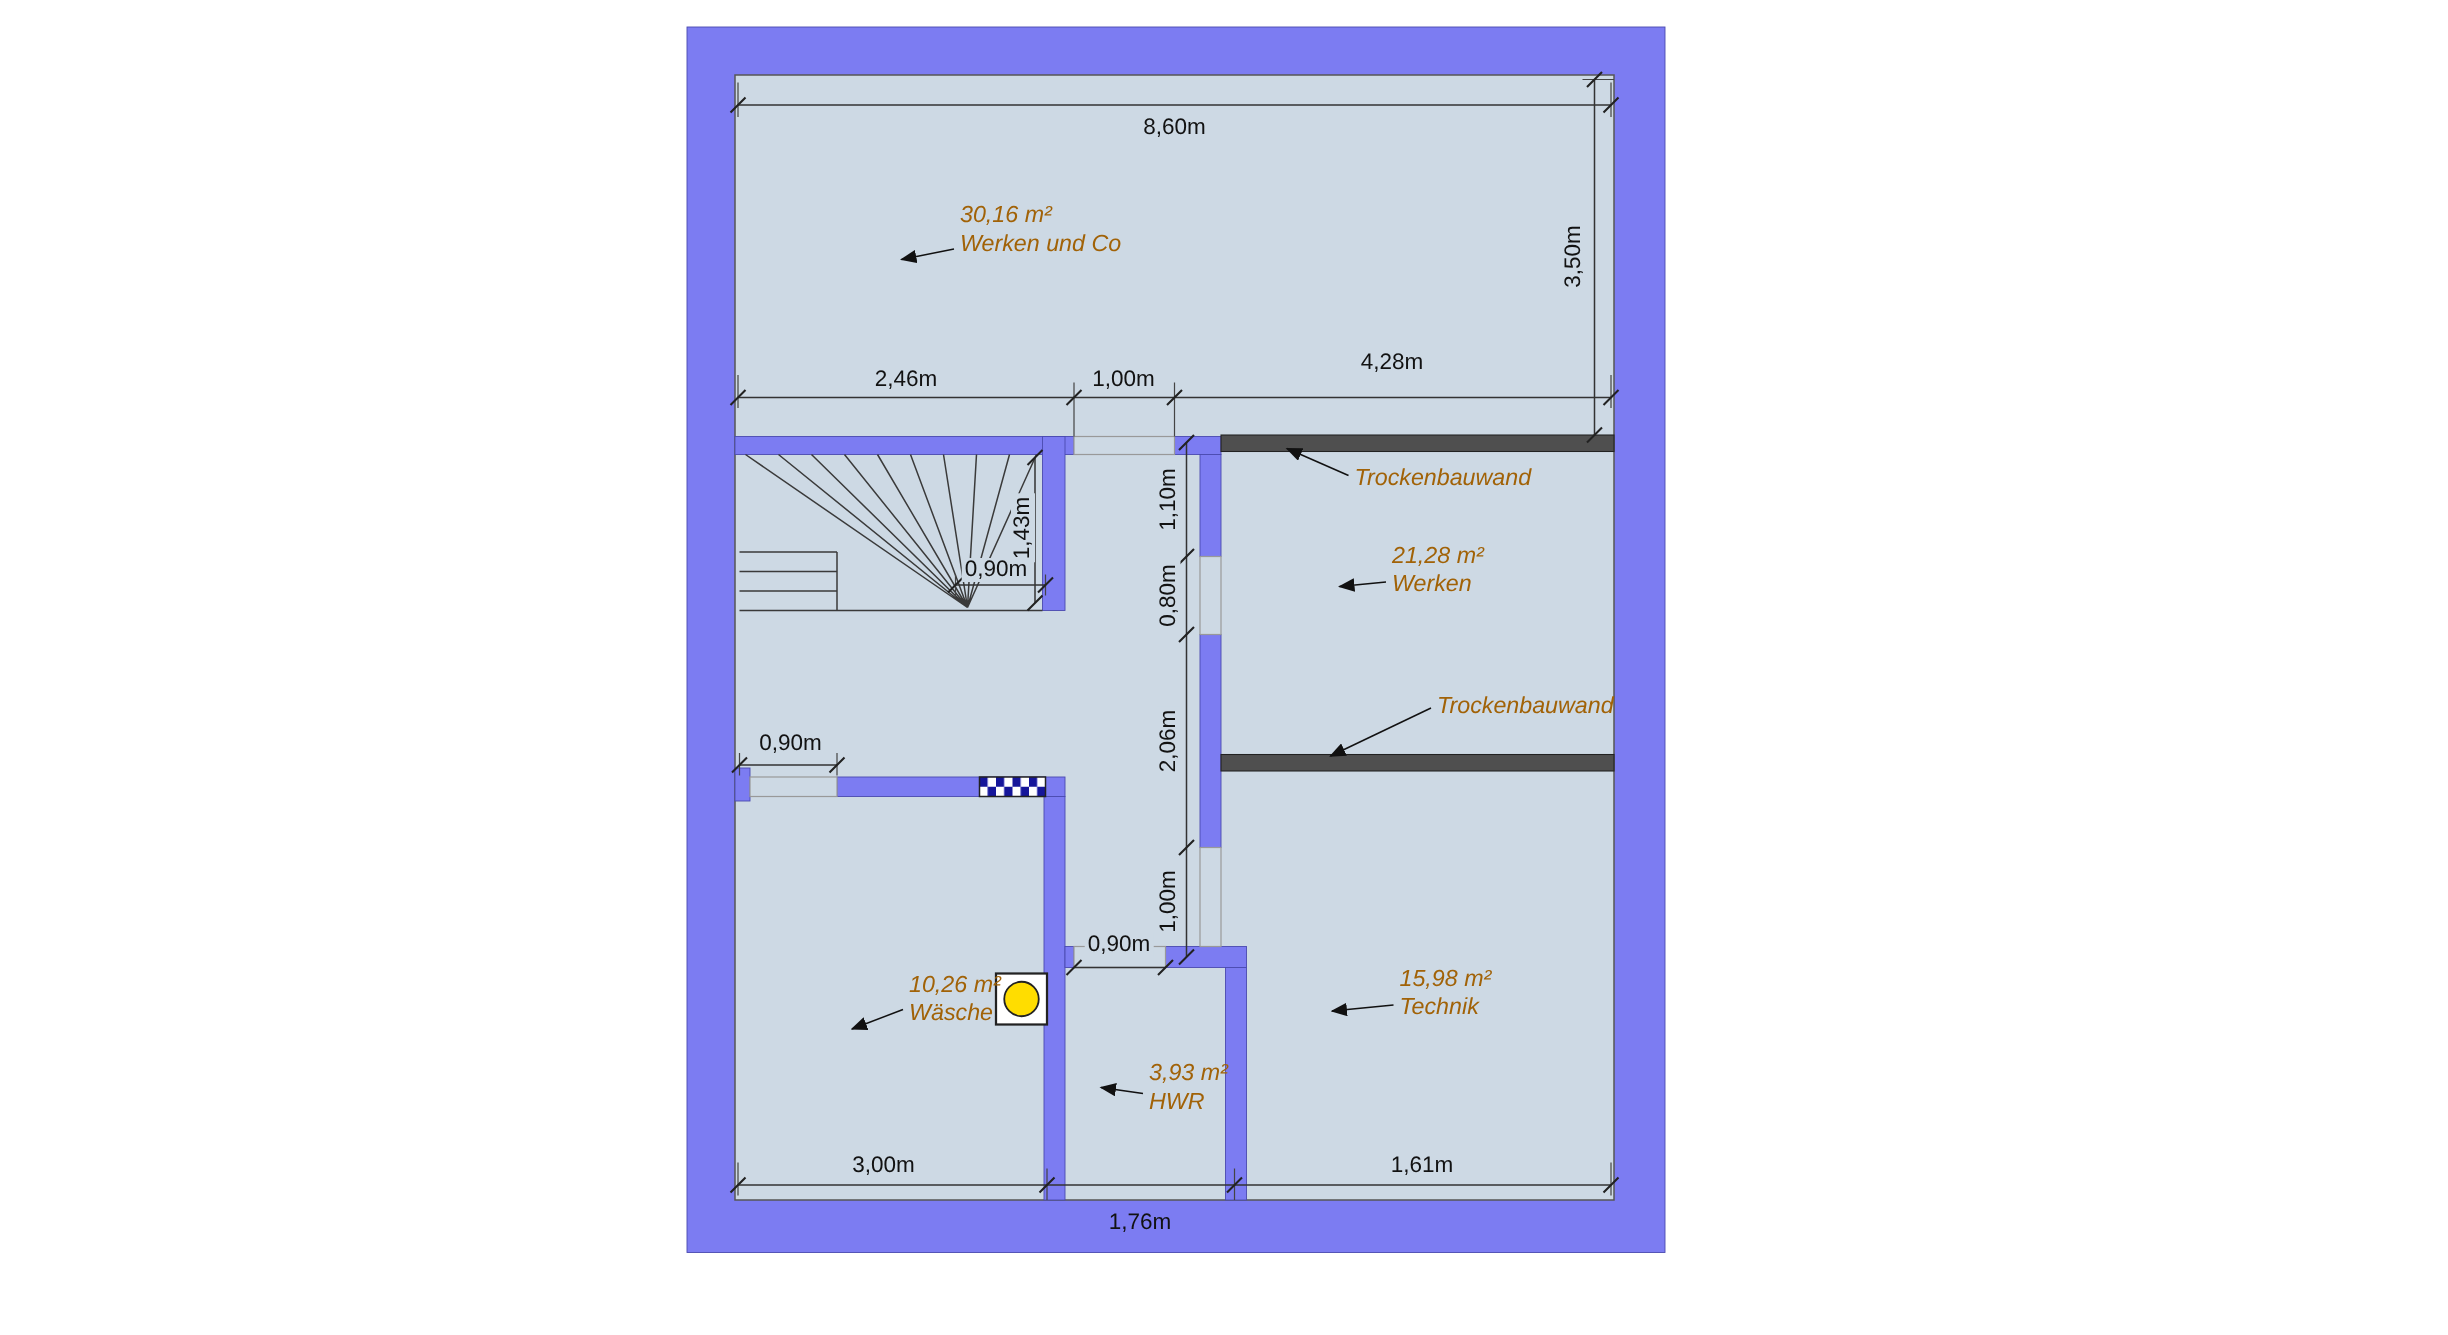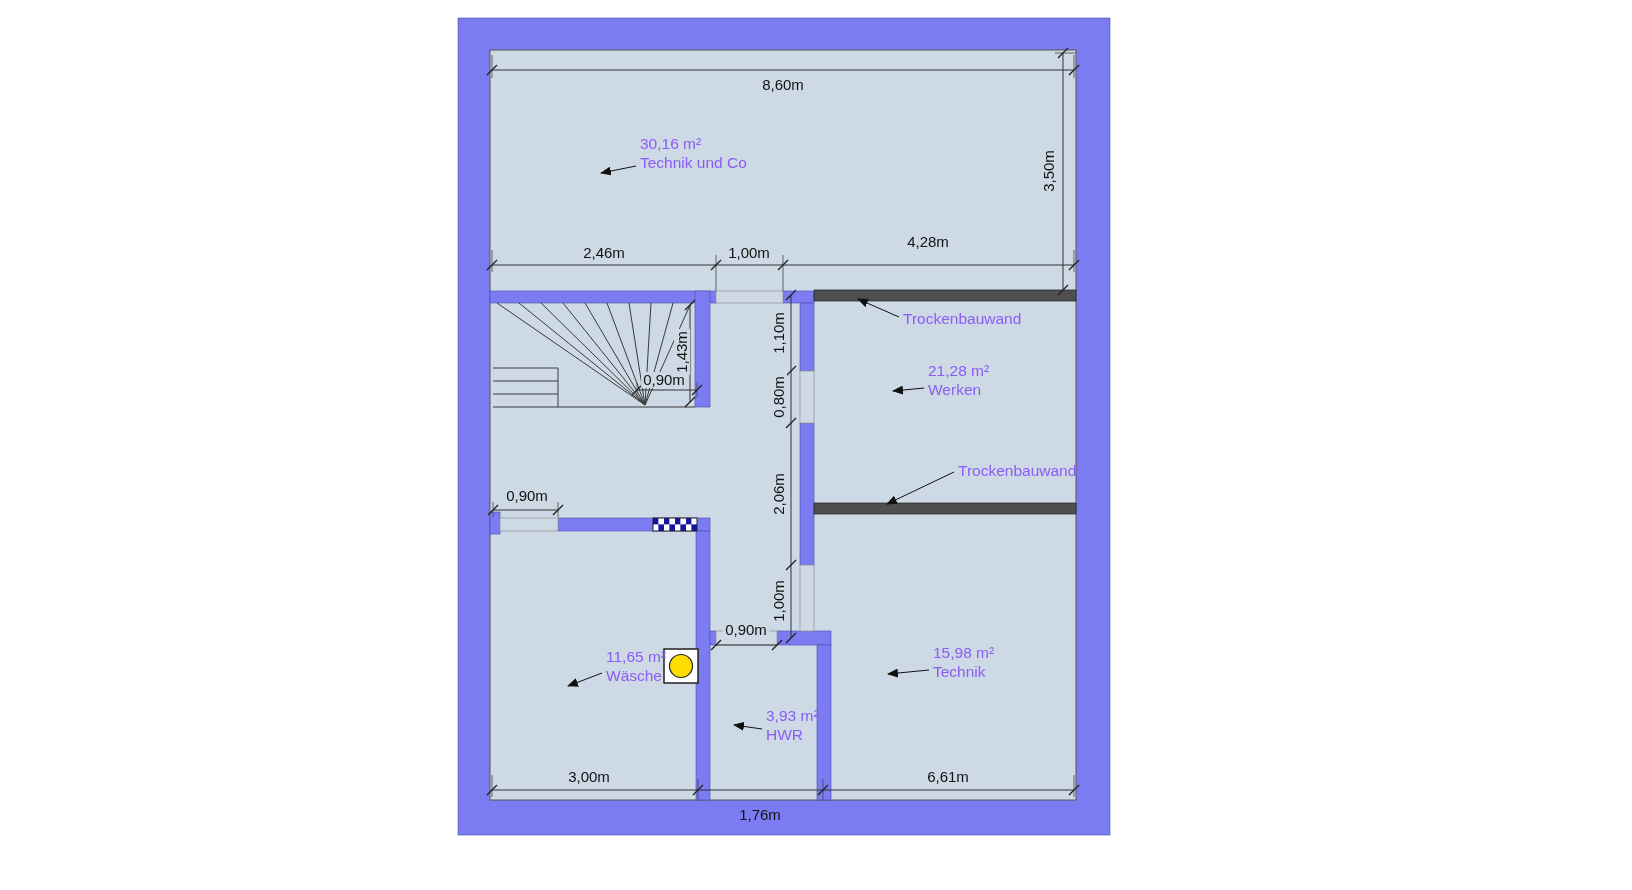--- a/index.html
+++ b/index.html
@@ -16,21 +16,21 @@
   .dl {stroke:#333;stroke-width:1;fill:none;}
   .ex {stroke:#444;stroke-width:.8;fill:none;}
   .tk {stroke:#222;stroke-width:1.4;fill:none;}
   .ldr{stroke:#111;stroke-width:1;fill:none;}
   .chkA{fill:var(--glass-block,#16169a);}
   .chkB{fill:#ffffff;}
   .machine{fill:#ffffff;stroke:#222;stroke-width:1.5;}
   .drum{fill:var(--machine-accent,#ffdd00);stroke:#222;stroke-width:1.2;}
 
   
-  .lbl{position:absolute;color:#8b5cf6;font-size:15.5px;line-height:19px;white-space:nowrap;}
+  .lbl{position:absolute;color:#a16207;font-size:15.5px;line-height:19px;white-space:nowrap;font-style:italic;}
   .dim{position:absolute;color:#121212;font-size:15px;line-height:16px;white-space:nowrap;
        transform:translate(-50%,-50%);}
   .dim.rot{transform:translate(-50%,-50%) rotate(-90deg);}
   .dim.bg{background:var(--floor,#cdd9e4);padding:0 2px;}
 </style>
 </head>
 <body>
 
 <div class="stage">
 
@@ -121,32 +121,32 @@
       <line class="ldr" x1="929" y1="670" x2="888" y2="674" marker-end="url(#arr)"></line>
       <line class="ldr" x1="602" y1="673" x2="568" y2="686" marker-end="url(#arr)"></line>
       <line class="ldr" x1="762" y1="729" x2="734" y2="725" marker-end="url(#arr)"></line>
       <line class="ldr" x1="899" y1="317" x2="858" y2="299" marker-end="url(#arr)"></line>
       <line class="ldr" x1="954" y1="472" x2="887" y2="504" marker-end="url(#arr)"></line>
     </g>
   </svg>
 
   <div class="lbl" style="left:640px;top:134px">
     <div>30,16 m²</div>
-    <div>Technik und Co</div>
+    <div>Werken und Co</div>
   </div>
   <div class="lbl" style="left:928px;top:361px">
     <div>21,28 m²</div>
     <div>Werken</div>
   </div>
   <div class="lbl" style="left:933px;top:643px">
     <div>15,98 m²</div>
     <div>Technik</div>
   </div>
   <div class="lbl" style="left:606px;top:647px">
-    <div>11,65 m²</div>
+    <div>10,26 m²</div>
     <div>Wäsche</div>
   </div>
   <div class="lbl" style="left:766px;top:706px">
     <div>3,93 m²</div>
     <div>HWR</div>
   </div>
 
   <div class="lbl" style="left:903px;top:309px">Trockenbauwand</div>
   <div class="lbl" style="left:958px;top:461px">Trockenbauwand</div>
 
@@ -158,15 +158,15 @@
   <div class="dim rot bg" style="left:779px;top:333px">1,10m</div>
   <div class="dim rot bg" style="left:779px;top:397px">0,80m</div>
   <div class="dim rot bg" style="left:779px;top:494px">2,06m</div>
   <div class="dim rot bg" style="left:779px;top:601px">1,00m</div>
   <div class="dim rot bg" style="left:682px;top:352px">1,43m</div>
   <div class="dim bg" style="left:664px;top:380px">0,90m</div>
   <div class="dim" style="left:527px;top:496px">0,90m</div>
   <div class="dim bg" style="left:746px;top:630px">0,90m</div>
   <div class="dim" style="left:589px;top:777px">3,00m</div>
   <div class="dim" style="left:760px;top:815px">1,76m</div>
-  <div class="dim" style="left:948px;top:777px">6,61m</div>
+  <div class="dim" style="left:948px;top:777px">1,61m</div>
 
 </div>
 
 </body></html>

